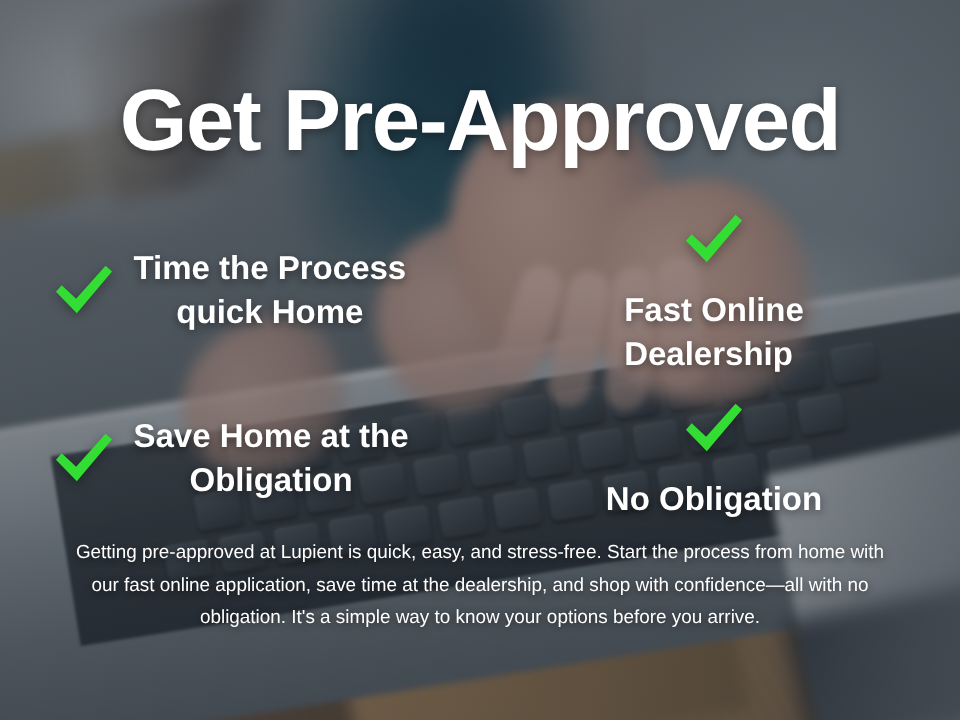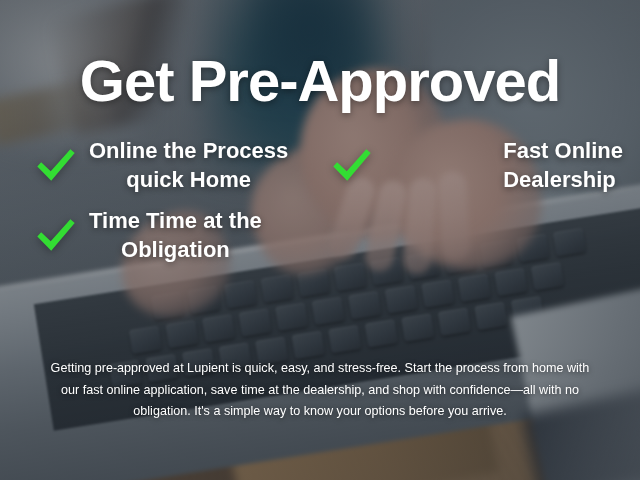--- a/index.html
+++ b/index.html
@@ -246,21 +246,21 @@
     grid-template-rows: auto auto;
     row-gap: 12px;
   }
 
   .feature {
     display: flex;
     align-items: center;
     gap: 10px;
   }
   .feature.col-left  { justify-content: flex-start; padding-left: 16px; }
-  .feature.col-right { justify-content: space-between; padding-left: 6px; }
+  .feature.col-right { justify-content: space-between; padding-left: 6px; flex-direction: column; }
 
   .check {
     flex: 0 0 auto;
     width: 46px;
     height: 46px;
     display: block;
     filter: drop-shadow(0 2px 4px rgba(0,0,0,0.35));
   }
 
   .feature-label {
@@ -372,44 +372,52 @@
 
     <div class="headline">Get Pre-Approved</div>
 
     <div class="features">
 
       <div class="feature col-left">
         <svg class="check" viewBox="0 0 48 48" aria-hidden="true">
           <path d="M4.5 25.5 L8.5 21 L18.5 30.5 L39 7.5 L43.5 11.5 L19 40.5 Z" fill="#33dd33"></path>
         </svg>
         <div class="feature-label center">
-          <div>Online the Process</div>
+          <div>Time the Process</div>
           <div>quick Home</div>
         </div>
       </div>
 
       <div class="feature col-right">
         <svg class="check" viewBox="0 0 48 48" aria-hidden="true">
           <path d="M4.5 25.5 L8.5 21 L18.5 30.5 L39 7.5 L43.5 11.5 L19 40.5 Z" fill="#33dd33"></path>
         </svg>
         <div class="feature-label left">
           <div>Fast Online</div>
           <div>Dealership</div>
         </div>
       </div>
 
       <div class="feature col-left">
         <svg class="check" viewBox="0 0 48 48" aria-hidden="true">
           <path d="M4.5 25.5 L8.5 21 L18.5 30.5 L39 7.5 L43.5 11.5 L19 40.5 Z" fill="#33dd33"></path>
         </svg>
         <div class="feature-label center">
-          <div>Time Time at the</div>
+          <div>Save Home at the</div>
           <div>Obligation</div>
         </div>
       </div>
 
+      <div class="feature col-right">
+        <svg class="check" viewBox="0 0 48 48" aria-hidden="true">
+          <path d="M4.5 25.5 L8.5 21 L18.5 30.5 L39 7.5 L43.5 11.5 L19 40.5 Z" fill="#33dd33"></path>
+        </svg>
+        <div class="feature-label left">
+          <div>No Obligation</div>
+        </div>
+      </div>
 
     </div>
 
     <div class="paragraph">Getting pre-approved at Lupient is quick, easy, and stress-free. Start the process from home with our fast online application, save time at the dealership, and shop with confidence—all with no obligation. It's a simple way to know your options before you arrive.</div>
 
   </div>
 </div>
 
 </body></html>

